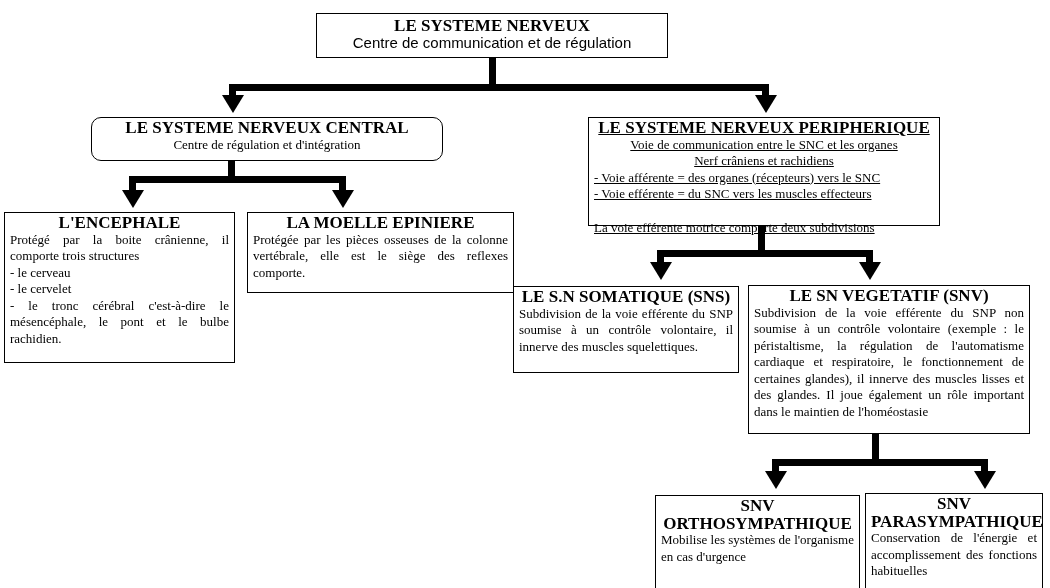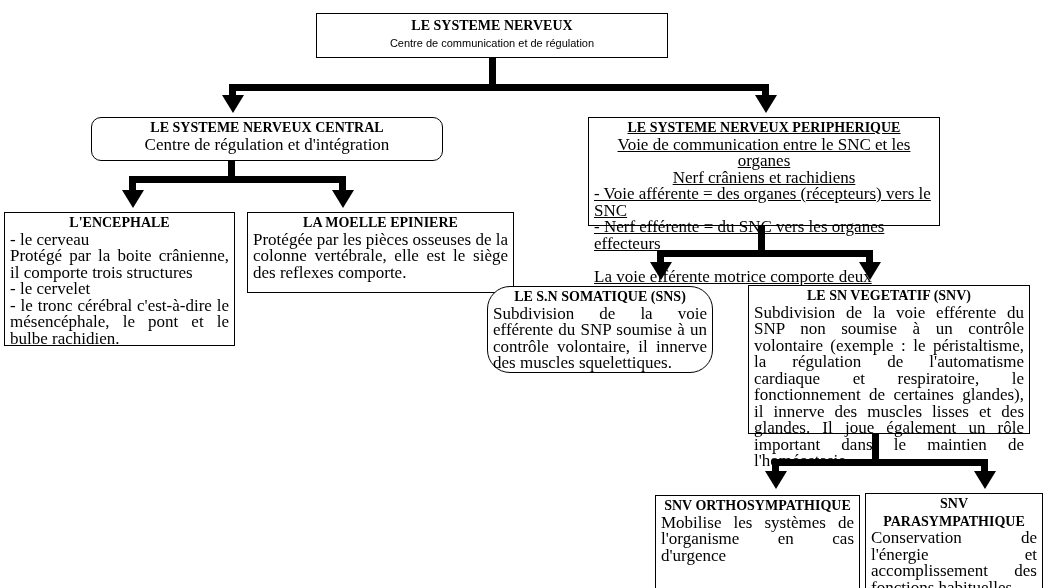--- a/index.html
+++ b/index.html
@@ -14,25 +14,25 @@
   .node{
     position:absolute;
     border:1.5px solid #000000;
     background:#ffffff;
     box-sizing:border-box;
     padding:1px 5px 0 5px;
   }
   .title{
     font-weight:bold;
     text-align:center;
-    font-size:14px;
+    font-size:17px;
     line-height:17.5px;
   }
   .line{
-    font-size:17px;
+    font-size:13px;
     line-height:16.5px;
   }
   .center{text-align:center;}
   .leftal{text-align:left;}
   .justify{text-align:justify;}
   .sans{font-family:"Liberation Sans", sans-serif;}
   .gap{margin-top:17px;}
   .bar,.vseg{
     position:absolute;
     background:#000000;
@@ -73,51 +73,51 @@
 
   <div class="vseg" style="left:871.5px;top:433px;width:7px;height:33px;"></div>
   <div class="bar" style="left:772px;top:459px;width:216px;height:7px;"></div>
   <div class="vseg" style="left:772px;top:459px;width:7px;height:14px;"></div>
   <div class="tri" style="left:764.5px;top:471px;"></div>
   <div class="vseg" style="left:981px;top:459px;width:7px;height:14px;"></div>
   <div class="tri" style="left:973.5px;top:471px;"></div>
 
   <div class="node" style="left:316px;top:13px;width:352px;height:45px;padding-top:3px;">
     <div class="title">LE SYSTEME NERVEUX</div>
-    <div class="line center sans" style="font-size:11px;">Centre de communication et de régulation</div>
+    <div class="line center sans" style="font-size:15px;">Centre de communication et de régulation</div>
   </div>
 
   <div class="node" style="left:91px;top:117px;width:352px;height:44px;border-radius:10px;">
     <div class="title">LE SYSTEME NERVEUX CENTRAL</div>
     <div class="line center">Centre de régulation et d'intégration</div>
   </div>
 
   <div class="node" style="left:588px;top:117px;width:352px;height:109px;text-decoration:underline;">
     <div class="title">LE SYSTEME NERVEUX PERIPHERIQUE</div>
     <div class="line center">Voie de communication entre le SNC et les organes</div>
     <div class="line center">Nerf crâniens et rachidiens</div>
     <div class="line leftal">- Voie afférente = des organes (récepteurs) vers le SNC</div>
-    <div class="line leftal">- Nerf efférente = du SNC vers les organes effecteurs</div>
+    <div class="line leftal">- Voie efférente = du SNC vers les muscles effecteurs</div>
     <div class="line leftal gap">La voie efférente motrice comporte deux subdivisions</div>
   </div>
 
-  <div class="node" style="left:4px;top:212px;width:231px;height:134px;">
+  <div class="node" style="left:4px;top:212px;width:231px;height:151px;">
     <div class="title">L'ENCEPHALE</div>
+    <div class="line justify">Protégé par la boite crânienne, il comporte trois structures</div>
     <div class="line justify">- le cerveau</div>
-    <div class="line justify">Protégé par la boite crânienne, il comporte trois structures</div>
     <div class="line justify">- le cervelet</div>
     <div class="line justify">- le tronc cérébral c'est-à-dire le mésencéphale, le pont et le bulbe rachidien.</div>
   </div>
 
   <div class="node" style="left:247px;top:212px;width:267px;height:81px;">
     <div class="title">LA MOELLE EPINIERE</div>
     <div class="line justify">Protégée par les pièces osseuses de la colonne vertébrale, elle est le siège des reflexes comporte.</div>
   </div>
 
-  <div class="node" style="left:487px;top:286px;width:226px;height:87px;border-radius:23px;">
+  <div class="node" style="left:513px;top:286px;width:226px;height:87px;">
     <div class="title">LE S.N SOMATIQUE (SNS)</div>
     <div class="line justify">Subdivision de la voie efférente du SNP soumise à un contrôle volontaire, il innerve des muscles squelettiques.</div>
   </div>
 
   <div class="node" style="left:748px;top:285px;width:282px;height:149px;">
     <div class="title">LE SN VEGETATIF (SNV)</div>
     <div class="line justify">Subdivision de la voie efférente du SNP non soumise à un contrôle volontaire (exemple : le péristaltisme, la régulation de l'automatisme cardiaque et respiratoire, le fonctionnement de certaines glandes), il innerve des muscles lisses et des glandes. Il joue également un rôle important dans le maintien de l'homéostasie</div>
   </div>
 
   <div class="node" style="left:655px;top:495px;width:205px;height:100px;">

